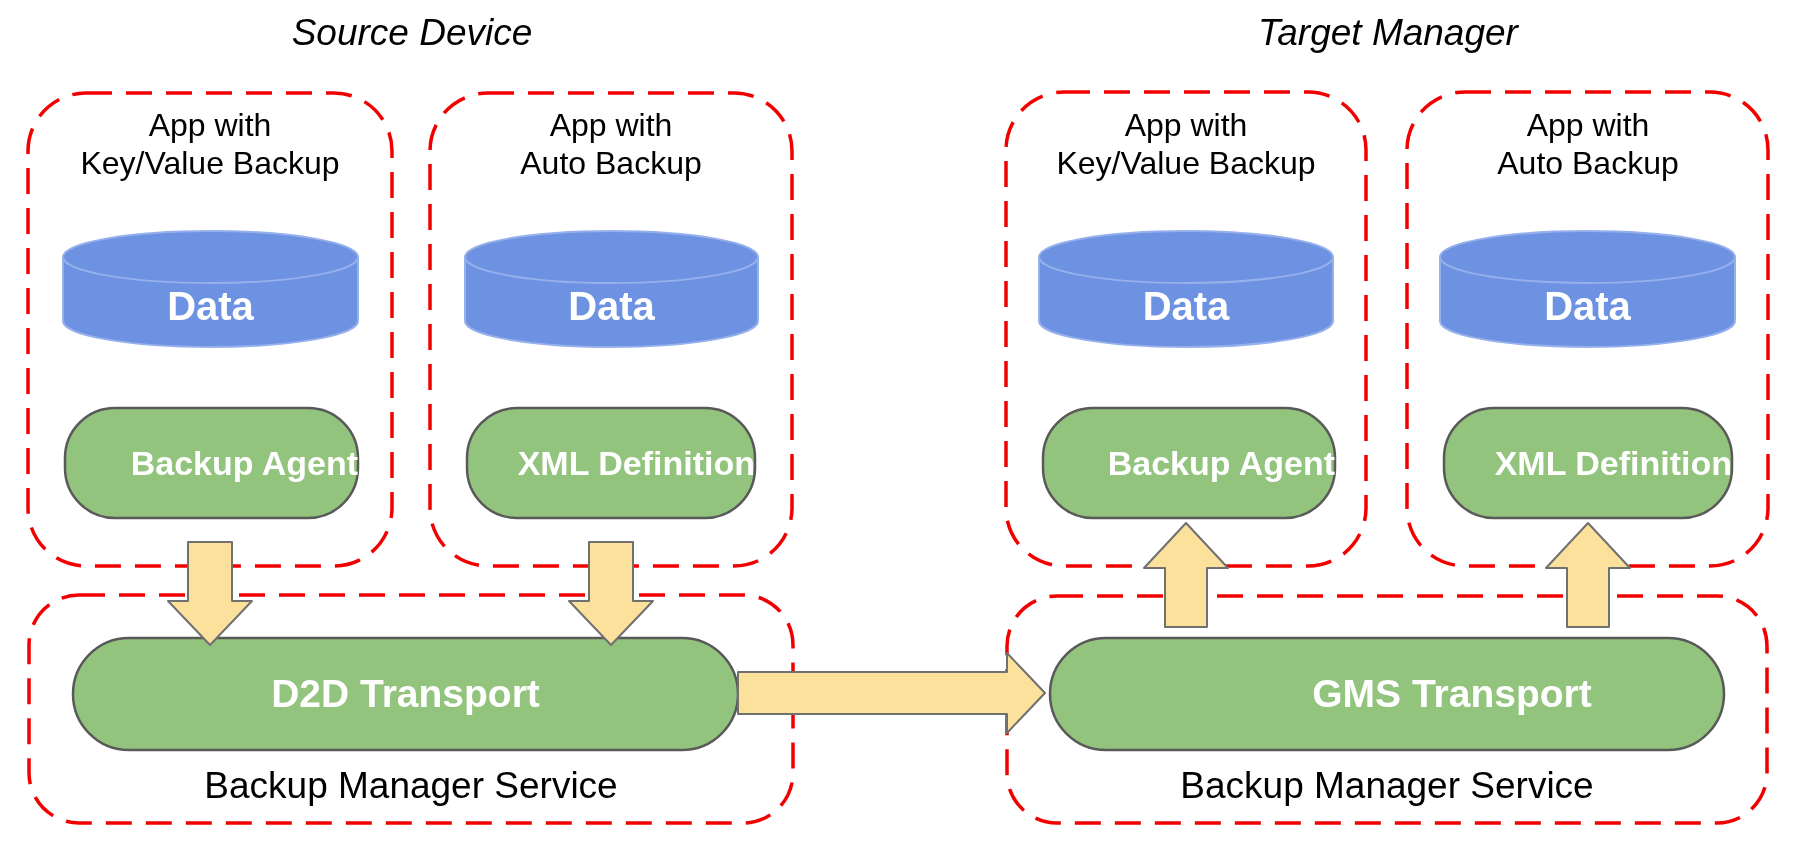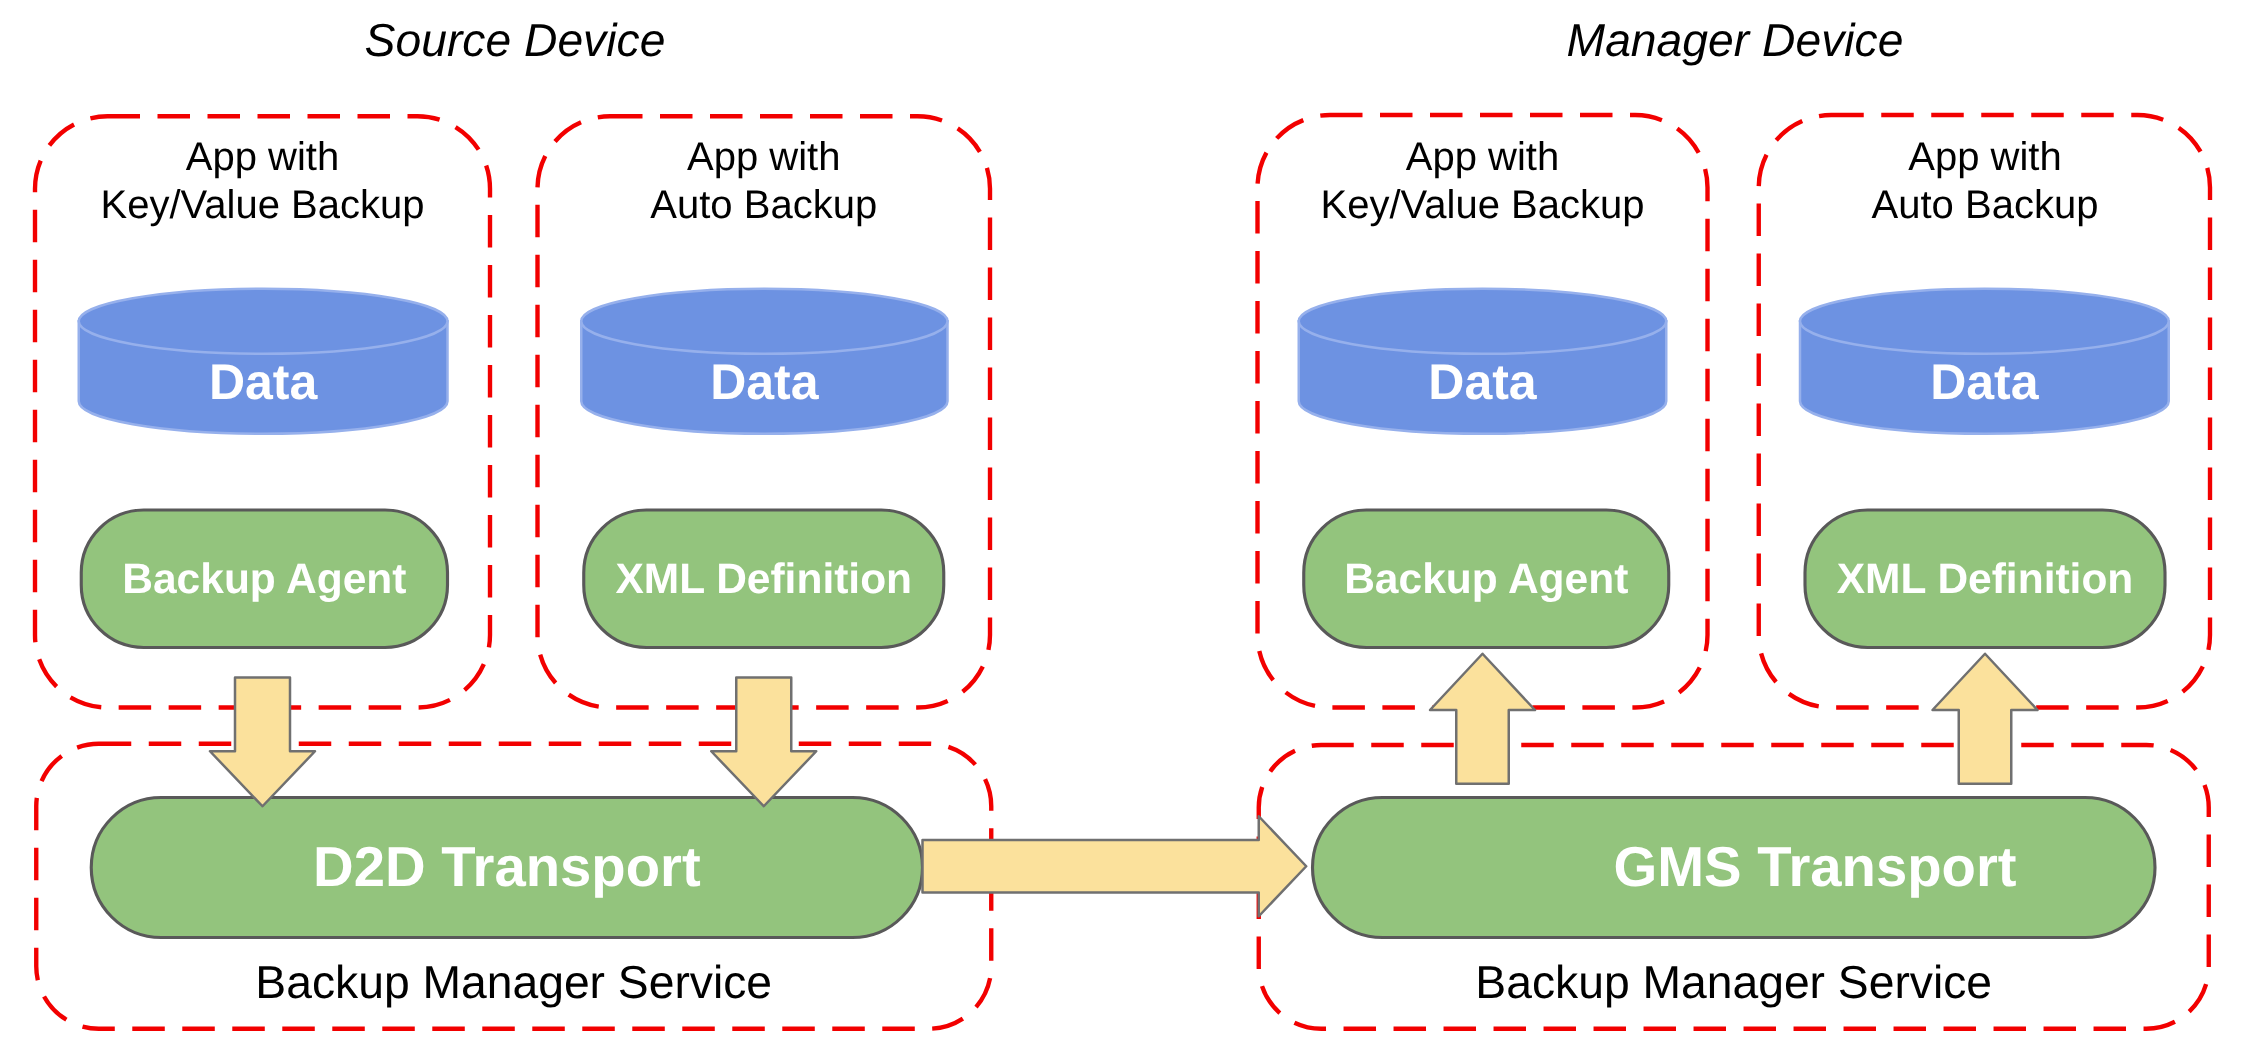--- a/index.html
+++ b/index.html
@@ -13,22 +13,22 @@
   .box-outline{fill:none;stroke:var(--box-dash,#f20000);stroke-width:3.5;stroke-dasharray:26 14;}
   .cyl-body,.cyl-top{fill:var(--cylinder-fill,#6d92e2);stroke:var(--cylinder-stroke,#96b0ec);stroke-width:2;}
   .pill{fill:var(--pill-fill,#93c47d);stroke:var(--pill-stroke,#595959);stroke-width:2.5;}
   .arrow{fill:var(--arrow-fill,#fbe19c);stroke:var(--arrow-stroke,#707070);stroke-width:2;stroke-linejoin:round;}
 
   
   .lbl{position:absolute;text-align:center;white-space:pre-line;}
   .title{font-style:italic;font-size:37px;line-height:42px;color:var(--text,#000);}
   .app-label{font-size:32px;line-height:38px;color:var(--text,#000);}
   .data-label{font-weight:bold;font-size:40px;line-height:36px;color:var(--text-on-fill,#fff);}
-  .pill-label{font-weight:bold;font-size:34px;line-height:38px;color:var(--text-on-fill,#fff);}
-  .transport-label{font-weight:bold;font-size:45px;line-height:44px;color:var(--text-on-fill,#fff);}
+  .pill-label{font-weight:bold;font-size:34px;line-height:38px;color:var(--text-on-fill,#fff);text-align:right;}
+  .transport-label{font-weight:bold;font-size:39px;line-height:44px;color:var(--text-on-fill,#fff);}
   .service-label{font-size:37px;line-height:40px;color:var(--text,#000);}
 
   .t-source{left:162px;top:12px;width:500px;}
   .t-target{left:1138px;top:12px;width:500px;}
 
   .al-1{left:30px;top:106px;width:360px;}
   .al-2{left:431px;top:106px;width:360px;}
   .al-3{left:1006px;top:106px;width:360px;}
   .al-4{left:1408px;top:106px;width:360px;}
 
@@ -89,21 +89,21 @@
     </g>
 
     <polygon class="arrow" points="188,542 232,542 232,601 252,601 210,645 168,601 188,601"></polygon>
     <polygon class="arrow" points="589,542 633,542 633,601 653,601 611,645 569,601 589,601"></polygon>
     <polygon class="arrow" points="1186,523 1228,568 1207,568 1207,627 1165,627 1165,568 1144,568"></polygon>
     <polygon class="arrow" points="1588,523 1630,568 1609,568 1609,627 1567,627 1567,568 1546,568"></polygon>
     <polygon class="arrow" points="738,672 1007,672 1007,653 1045,693 1007,733 1007,714 738,714"></polygon>
   </svg>
 
   <div class="lbl title t-source">Source Device</div>
-  <div class="lbl title t-target">Manager Device</div>
+  <div class="lbl title t-target">Target Manager</div>
 
   <div class="lbl app-label al-1">App with
 Key/Value Backup</div>
   <div class="lbl app-label al-2">App with
 Auto Backup</div>
   <div class="lbl app-label al-3">App with
 Key/Value Backup</div>
   <div class="lbl app-label al-4">App with
 Auto Backup</div>
 

